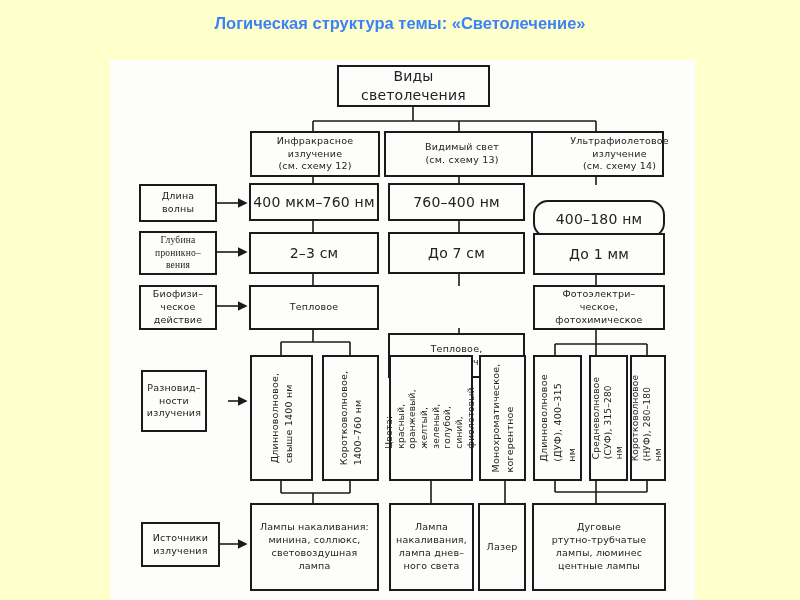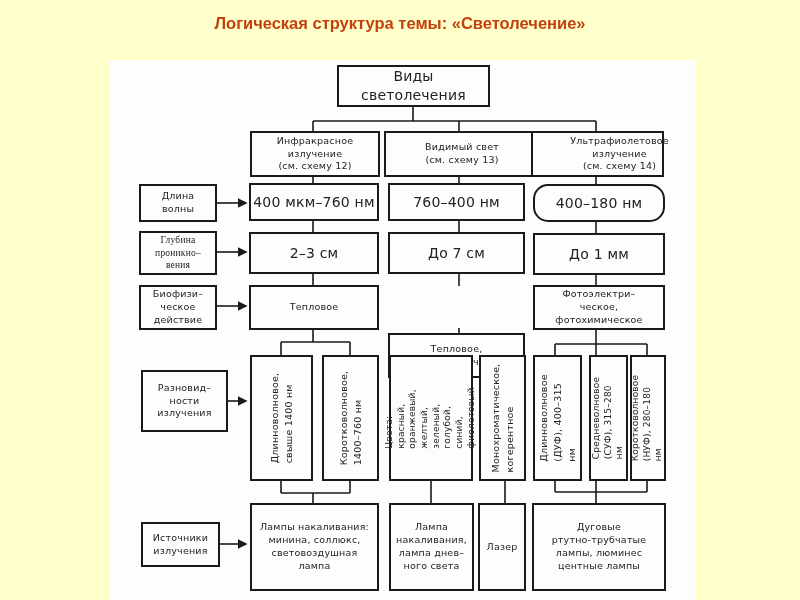--- a/index.html
+++ b/index.html
@@ -3,21 +3,21 @@
 <meta charset="utf-8">
 <style>
   html, body { margin:0; padding:0; }
   body {
     width:800px; height:600px; overflow:hidden; position:relative;
     background:#ffffcc;
     font-family:"Liberation Sans", sans-serif;
   }
   .title {
     position:absolute; left:0; top:14px; width:800px; text-align:center;
-    color:#c2410c; font-weight:bold; font-size:16.5px;
+    color:#3b82f6; font-weight:bold; font-size:16.5px;
     font-family:"Liberation Sans", sans-serif;
   }
   .scan {
     position:absolute; left:110px; top:60px; width:585px; height:540px;
     background:#fdfdfb;
   }
   svg.lines { position:absolute; left:0; top:0; width:800px; height:600px; }
   .box {
     position:absolute; box-sizing:border-box;
     border:2.5px solid #1a1a1a; background:#fdfdfb;
@@ -129,37 +129,37 @@
 <div class="box" style="left:139px;top:231px;width:78px;height:44px;font-family:Liberation Serif, serif;">
   <span>Глубина
 проникно–
 вения</span>
 </div>
 <div class="box" style="left:139px;top:285px;width:78px;height:45px;">
   <span>Биофизи–
 ческое
 действие</span>
 </div>
-<div class="box" style="left:141px;top:370px;width:87px;height:62px;">
+<div class="box" style="left:141px;top:370px;width:66px;height:62px;">
   <span>Разновид–
 ности
 излучения</span>
 </div>
 <div class="box" style="left:141px;top:522px;width:79px;height:45px;">
   <span>Источники
 излучения</span>
 </div>
 
 <div class="box big" style="left:249px;top:183px;width:130px;height:38px;">
   <span>400 мкм–760 нм</span>
 </div>
 <div class="box big" style="left:388px;top:183px;width:137px;height:38px;">
   <span>760–400 нм</span>
 </div>
-<div class="box big" style="left:533px;top:184px;width:132px;height:38px;border-radius:15px;">
+<div class="box big" style="left:533px;top:200px;width:132px;height:38px;border-radius:15px;">
   <span>400–180 нм</span>
 </div>
 
 <div class="box big" style="left:249px;top:232px;width:130px;height:42px;">
   <span>2–3 см</span>
 </div>
 <div class="box big" style="left:388px;top:232px;width:137px;height:42px;">
   <span>До 7 см</span>
 </div>
 <div class="box big" style="left:533px;top:233px;width:132px;height:42px;">

